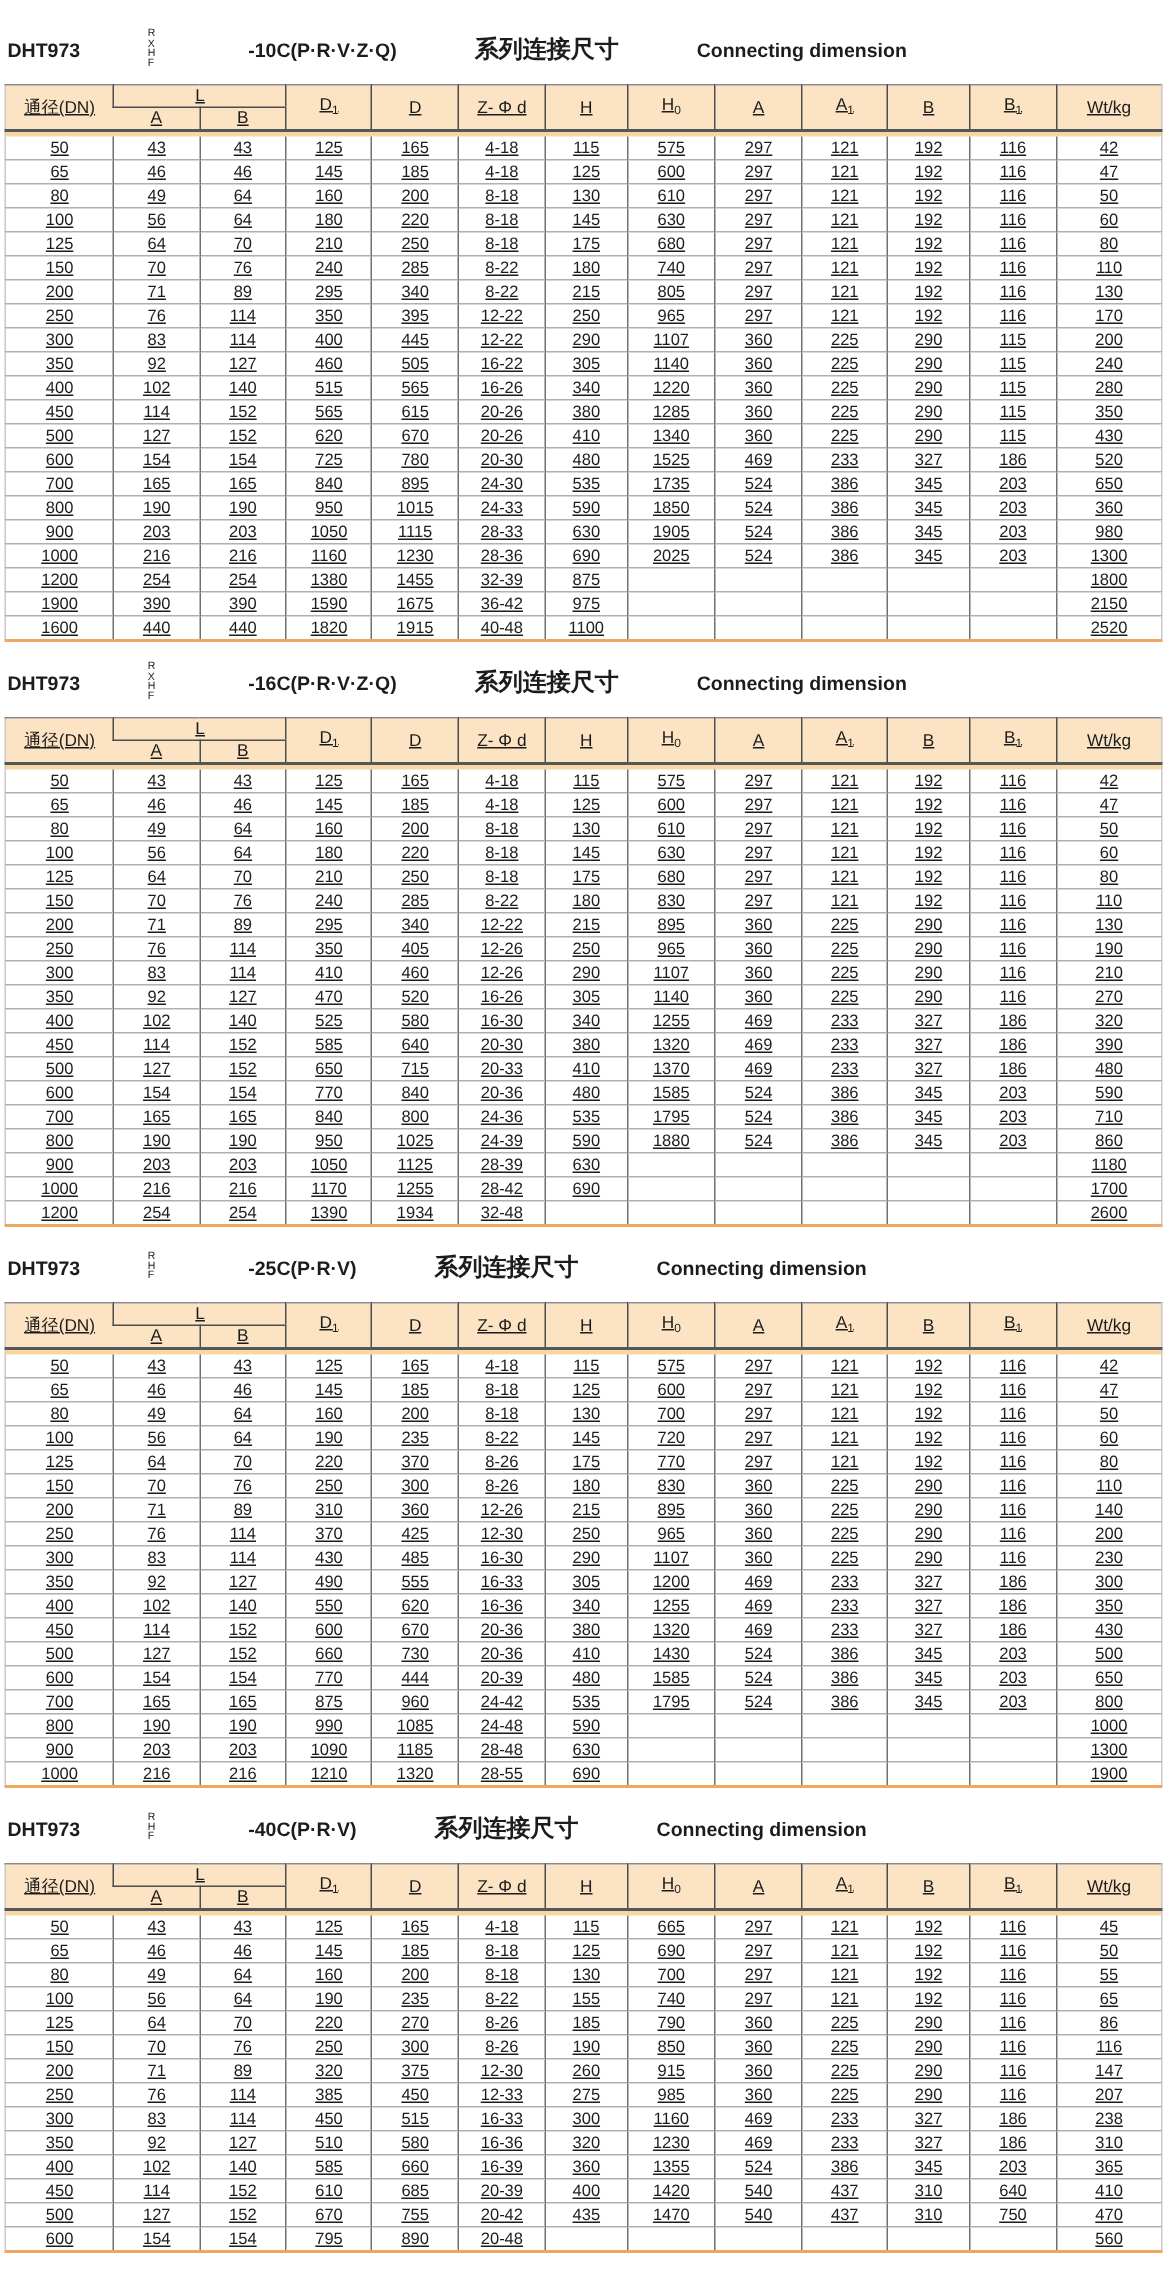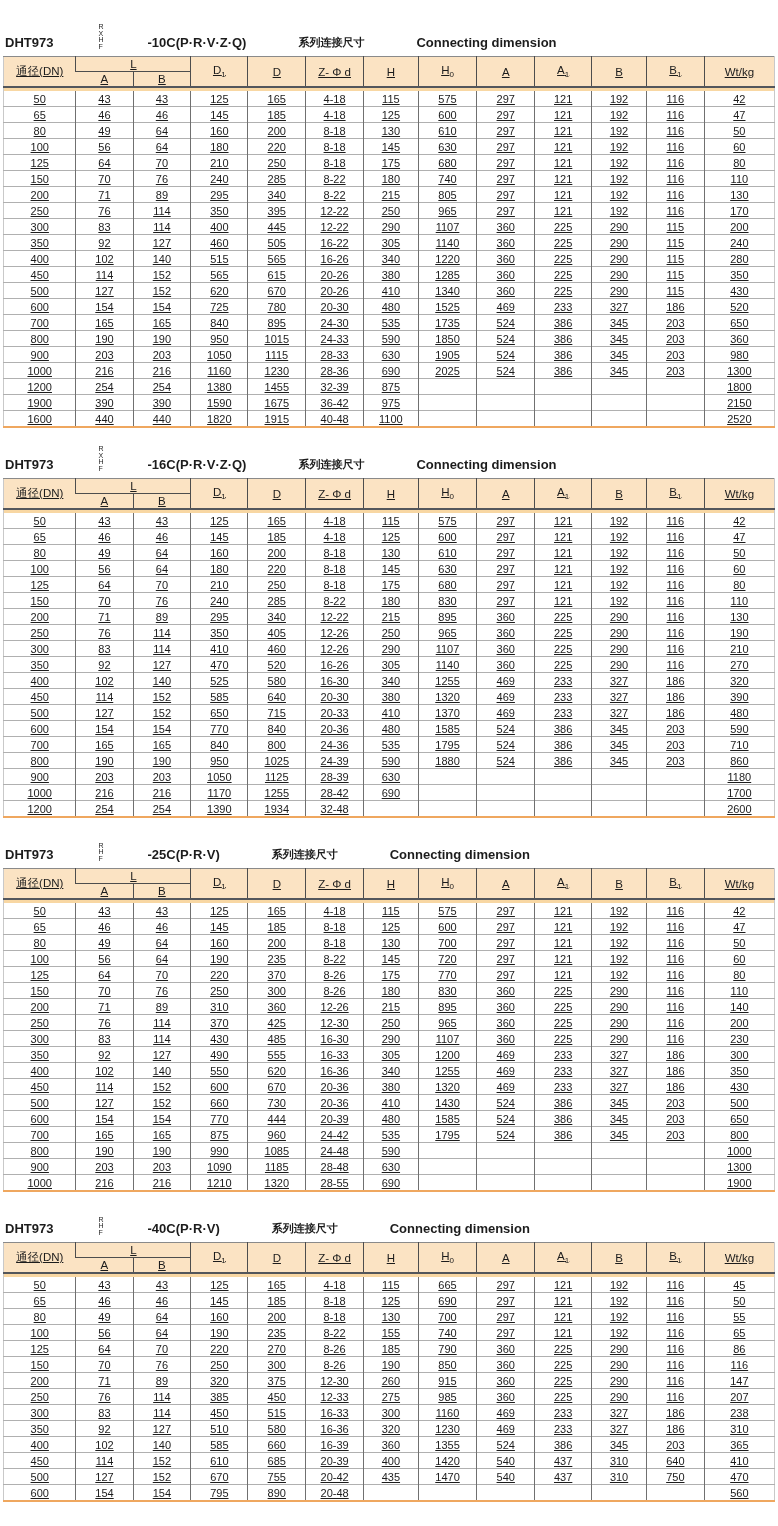--- a/index.html
+++ b/index.html
@@ -5,41 +5,41 @@
   html,body{margin:0;padding:0;background:#ffffff;}
   body{
     width:778px;
     font-family:"Liberation Sans","DejaVu Sans",sans-serif;
     color:#1c1c1c;
   }
   .page{padding:6px 3px 10px 3px;}
   .section{margin-bottom:4px;}
   .title{
     display:flex;
-    align-items:flex-end;
+    align-items:center;
     height:34px;
     margin:10px 0 6px 2px;
     font-weight:bold;
     font-size:13px;
     white-space:nowrap;
     gap:42px;
   }
-  .title .cn{font-size:11px;margin-left:10px;}
+  .title .cn{font-size:16px;margin-left:10px;}
   .title .en{margin-left:10px;}
   .stack{
     display:flex;
     flex-direction:column;
     justify-content:center;
     font-size:7px;
     line-height:6.5px;
     font-weight:normal;
     margin:0 2px 0 3px;
     text-align:left;
   }
-  .spec{margin-left:0;}
+  .spec{margin-left:18px;}
   table{
     width:100%;
     border-collapse:collapse;
     table-layout:fixed;
     border-top:1px solid #8a8a8a;
     border-left:1px solid #c9c9c9;
     border-right:1px solid #c9c9c9;
     border-bottom:2px solid #efa75f;
     text-decoration:underline;
   }

